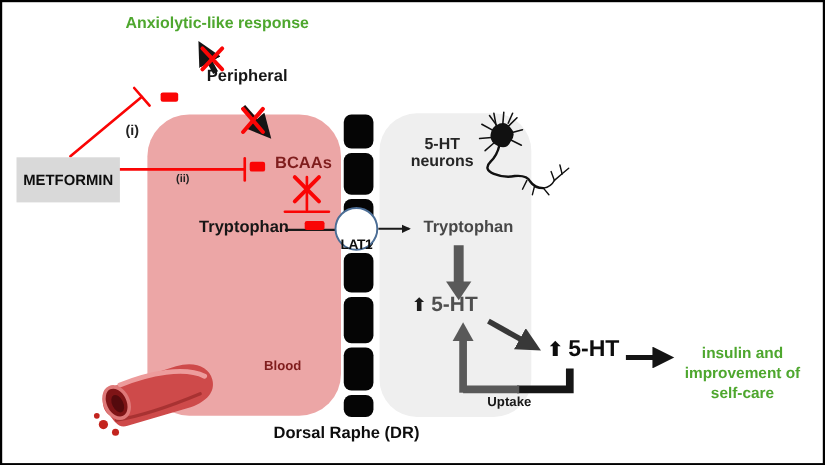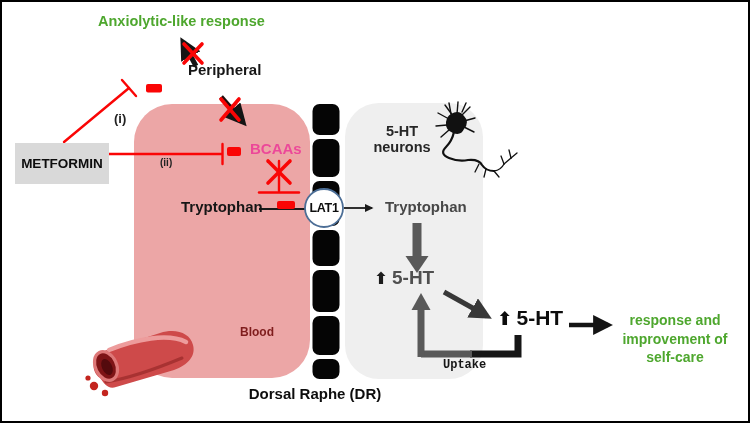--- a/index.html
+++ b/index.html
@@ -20,43 +20,43 @@
   #dr-region{
     left:343px;top:101px;width:138px;height:276px;
     background:#EFEFEF;border-radius:34px;
   }
   svg.overlay{position:absolute;left:0;top:0;}
   .lbl{
     position:absolute;font-weight:bold;white-space:nowrap;
     color:#111;line-height:1.15;
   }
   .center{text-align:center;}
-  #anxiolytic-label{left:96px;top:11px;width:166px;font-size:14.5px;color:#4EA72E;}
+  #anxiolytic-label{left:112px;top:11px;width:166px;font-size:14.5px;color:#4EA72E;}
   #peripheral-label{left:186px;top:59px;font-size:15px;color:#161616;}
   #insulin-label{left:163px;top:77px;font-size:15px;color:#161616;}
   #pathway-i-label{left:112px;top:110px;font-size:13px;color:#222;}
   #metformin-box{
     left:13px;top:141px;width:94px;height:41px;
     background:#D9D9D9;font-size:13.5px;color:#0d0d0d;
     display:flex;align-items:center;justify-content:center;
   }
   #pathway-ii-label{left:158px;top:155px;font-size:10px;color:#222;}
-  #bcaas-label{left:248px;top:138px;font-size:15px;color:#ec4899;}
+  #bcaas-label{left:248px;top:138px;font-size:15px;color:#7f1d1d;}
   #tryptophan-blood-label{left:179px;top:196px;font-size:15px;color:#161616;}
-  #lat1-label{left:303px;top:199px;width:38px;font-size:12.5px;letter-spacing:-0.3px;color:#0d0d0d;}
+  #lat1-label{left:303px;top:213px;width:38px;font-size:12.5px;letter-spacing:-0.3px;color:#0d0d0d;}
   #ht-neurons-label{left:368px;top:121px;width:64px;font-size:14.5px;line-height:16px;color:#262626;white-space:normal;}
   #tryptophan-dr-label{left:383px;top:196px;font-size:15px;color:#474747;}
   #ht-dr-label{left:372px;top:265px;font-size:19px;}
   #ht-dr-label .txt{color:#4f4f4f;margin-left:4px;}
   #ht-dr-label .upg{color:#1c1c1c;}
   #ht-synapse-label{left:495px;top:304px;font-size:21px;}
   #ht-synapse-label .txt{color:#0d0d0d;margin-left:4px;}
   #ht-synapse-label .upg{color:#0d0d0d;}
   .upg{font-family:"DejaVu Sans", sans-serif;font-size:0.88em;}
-  #uptake-label{left:441px;top:357px;font-size:12px;color:#161616;font-family:Liberation Mono, monospace;}
+  #uptake-label{left:441px;top:357px;font-size:12px;color:#161616;}
   #blood-label{left:238px;top:324px;font-size:12px;color:#7f1d1d;}
   #dorsal-raphe-label{left:213px;top:383px;width:200px;font-size:15px;color:#0d0d0d;}
   #outcome-label{left:613px;top:309px;width:120px;font-size:14px;line-height:18.5px;color:#4EA72E;white-space:normal;}
 </style>
 </head>
 <body>
 
 <div id="figure">
 
   <div class="region" id="blood-region"></div>
@@ -192,18 +192,18 @@
 
   <div class="lbl" id="ht-synapse-label">
     <span class="upg">⬆</span><span class="txt">5-HT</span>
   </div>
 
   <div class="lbl" id="uptake-label">Uptake</div>
   <div class="lbl" id="blood-label">Blood</div>
   <div class="lbl center" id="dorsal-raphe-label">Dorsal Raphe (DR)</div>
 
   <div class="lbl center" id="outcome-label">
-    <div>response and</div>
+    <div>insulin and</div>
     <div>improvement of</div>
     <div>self-care</div>
   </div>
 
 </div>
 
 </body></html>

